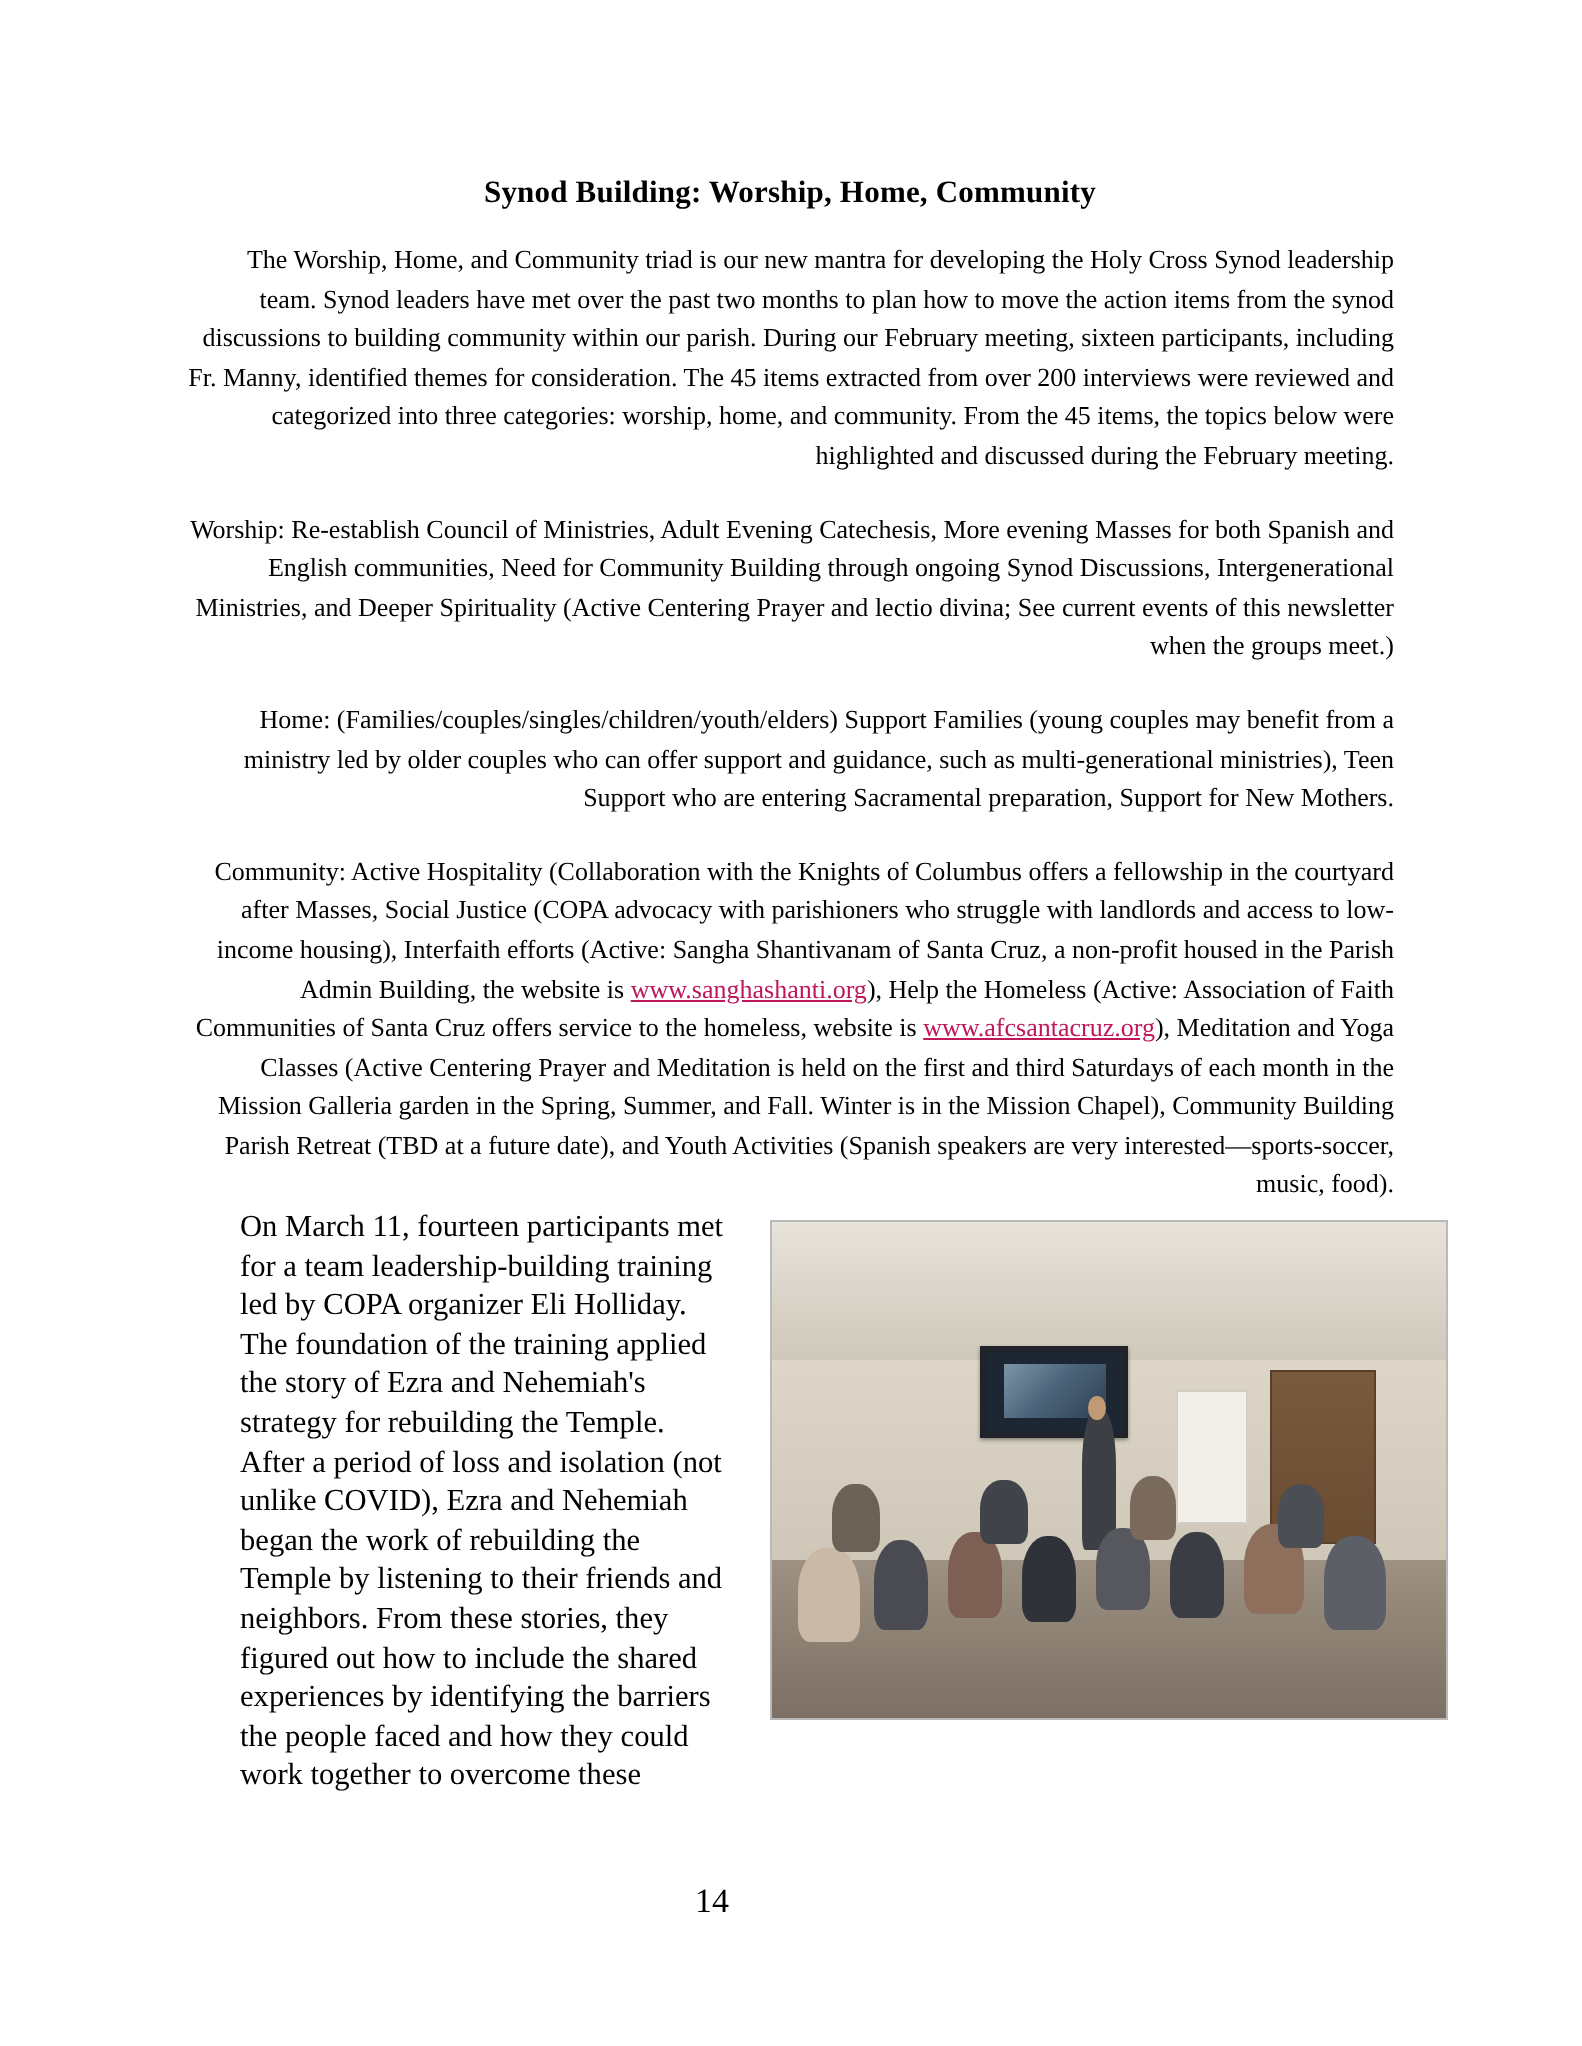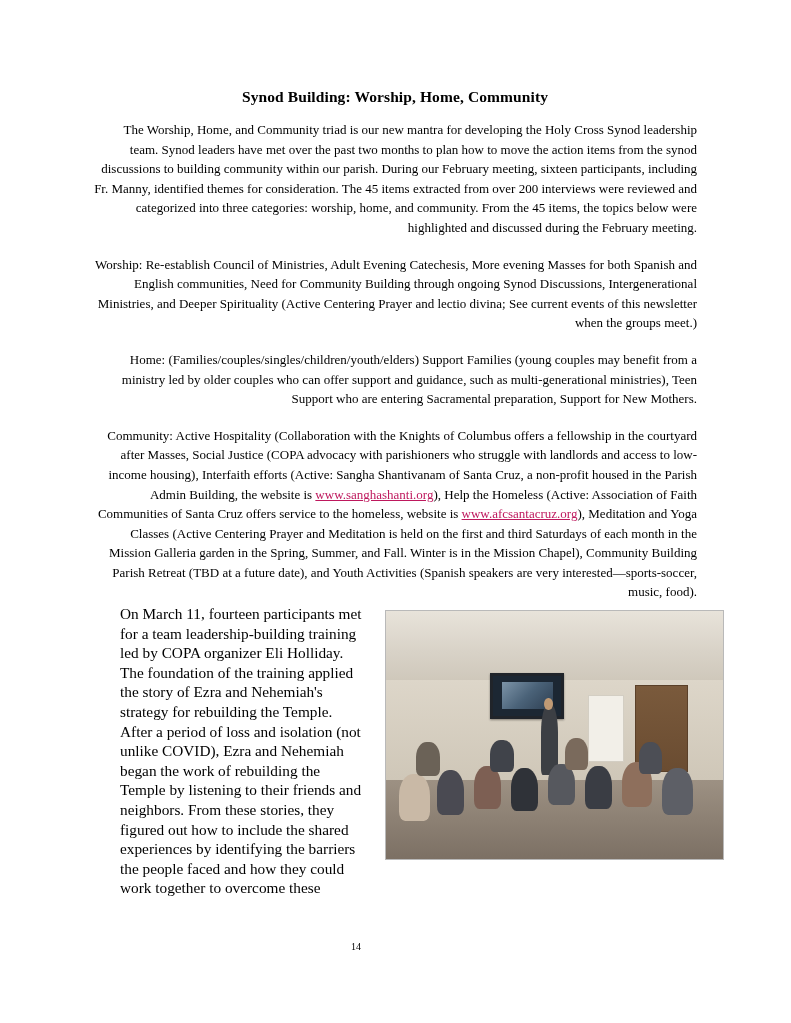--- a/index.html
+++ b/index.html
@@ -131,21 +131,21 @@
     font-size: 15.3px;
     line-height: 19.6px;
     margin: 0;
   }
   .page-number {
     position: absolute;
     left: 0;
     top: 941px;
     width: 712px;
     text-align: center;
-    font-size: 10px;
+    font-size: 17px;
   }
 </style>
 </head>
 <body>
 
 <div class="page">
 
   <div class="content">
 
     <h1 class="doc-title">Synod Building: Worship, Home, Community</h1>

